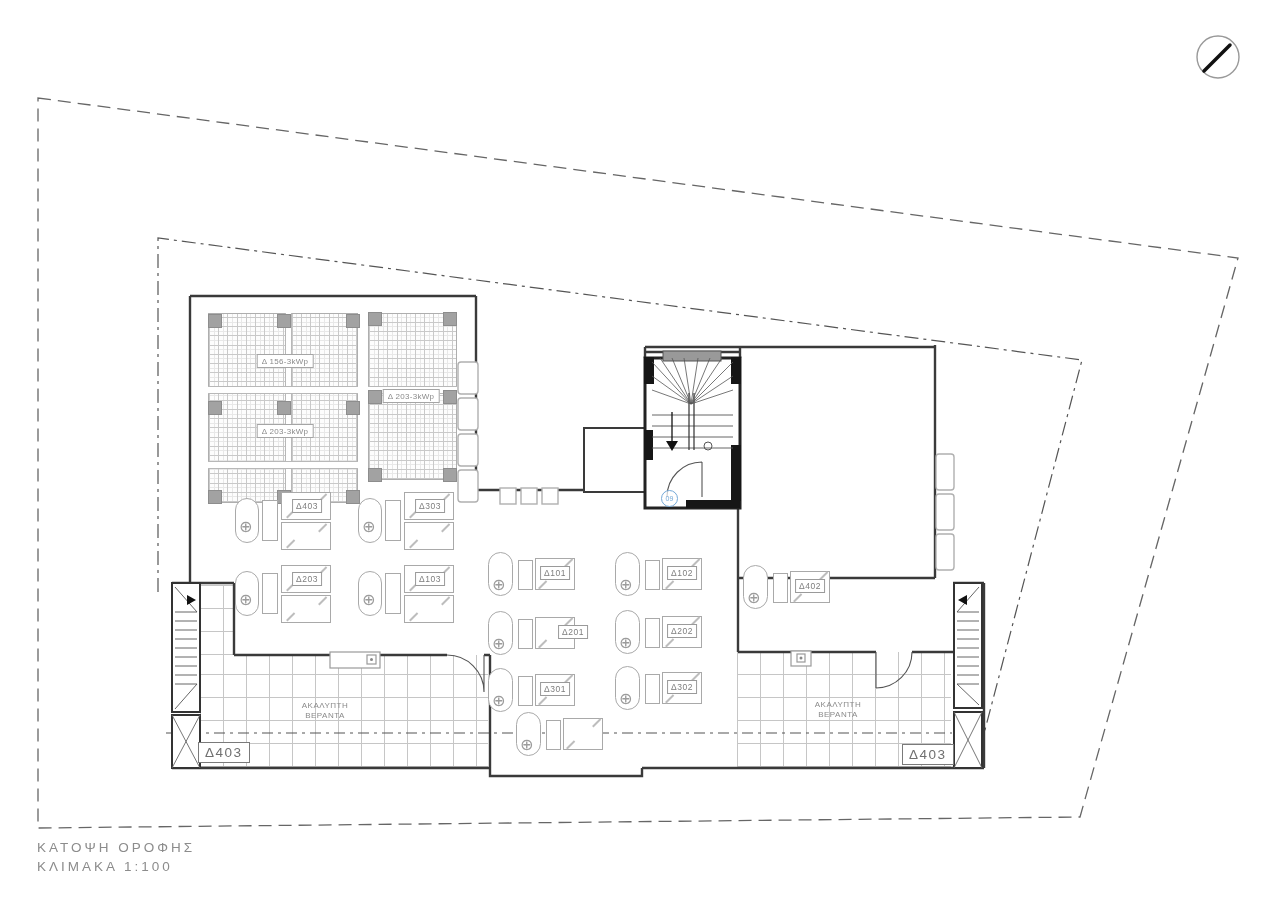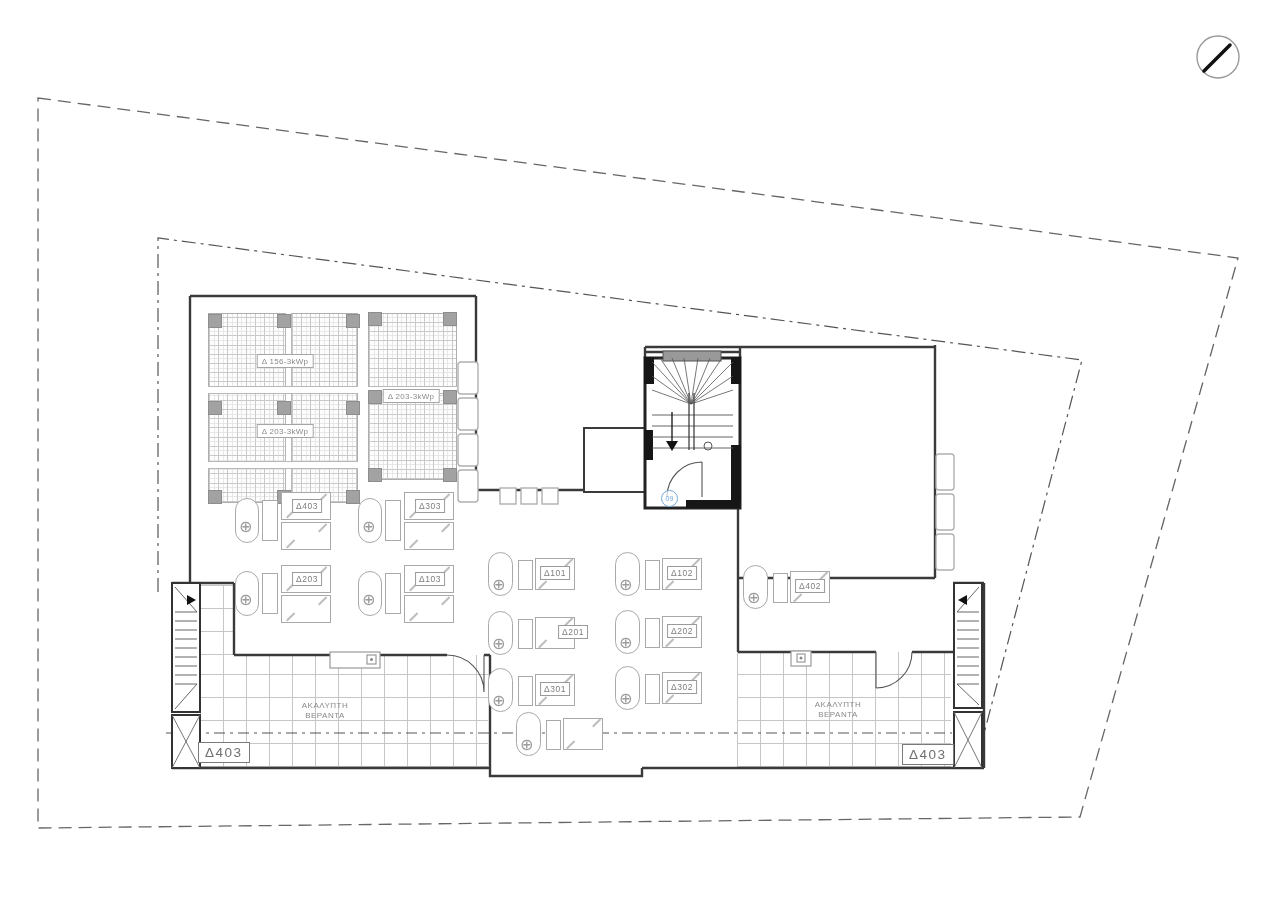--- a/index.html
+++ b/index.html
@@ -307,13 +307,17 @@
   <div class="ver-label" style="left:838px;top:700px;">
     <div>ΑΚΑΛΥΠΤΗ</div>
     <div>ΒΕΡΑΝΤΑ</div>
   </div>
 
   <div class="apt-tag" style="left:198px;top:742px;">Δ403</div>
   <div class="apt-tag" style="left:902px;top:744px;">Δ403</div>
 
   <div class="door-tag" style="left:661px;top:490px;">09</div>
 
+  <div class="titleblock">
+    <div>ΚΑΤΟΨΗ ΟΡΟΦΗΣ</div>
+    <div>ΚΛΙΜΑΚΑ 1:100</div>
+  </div>
 </div>
 
 </body></html>

